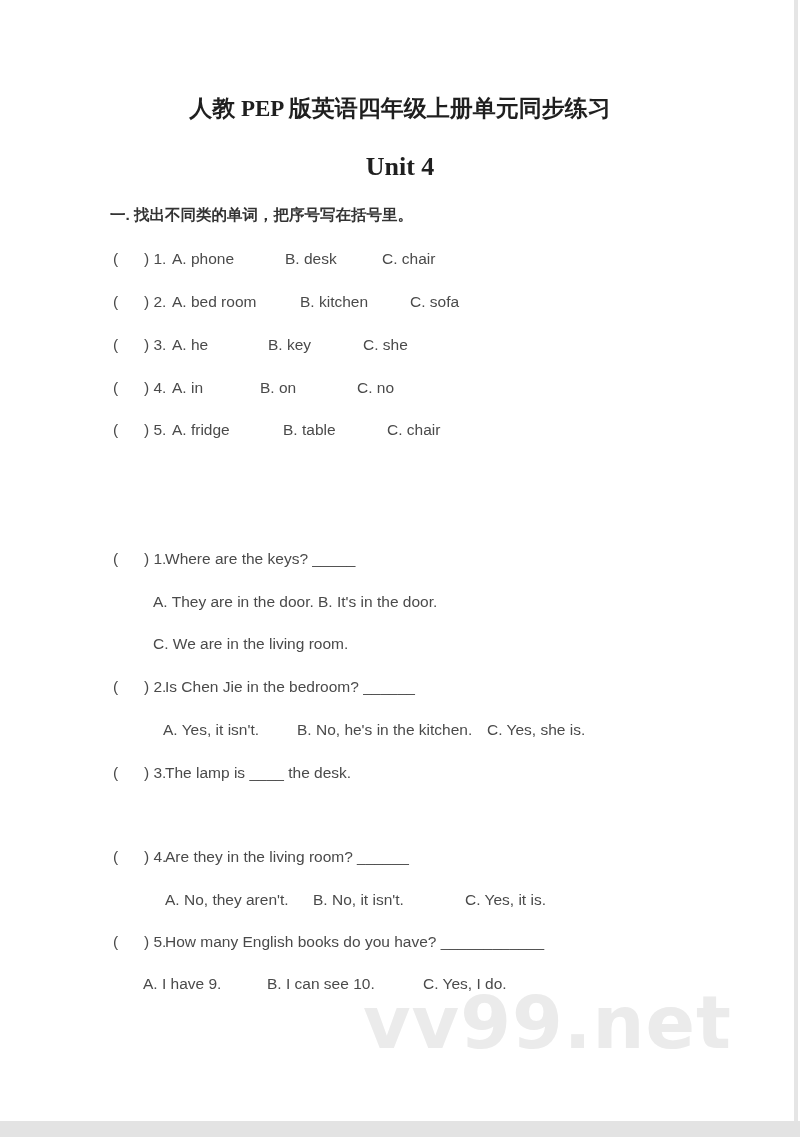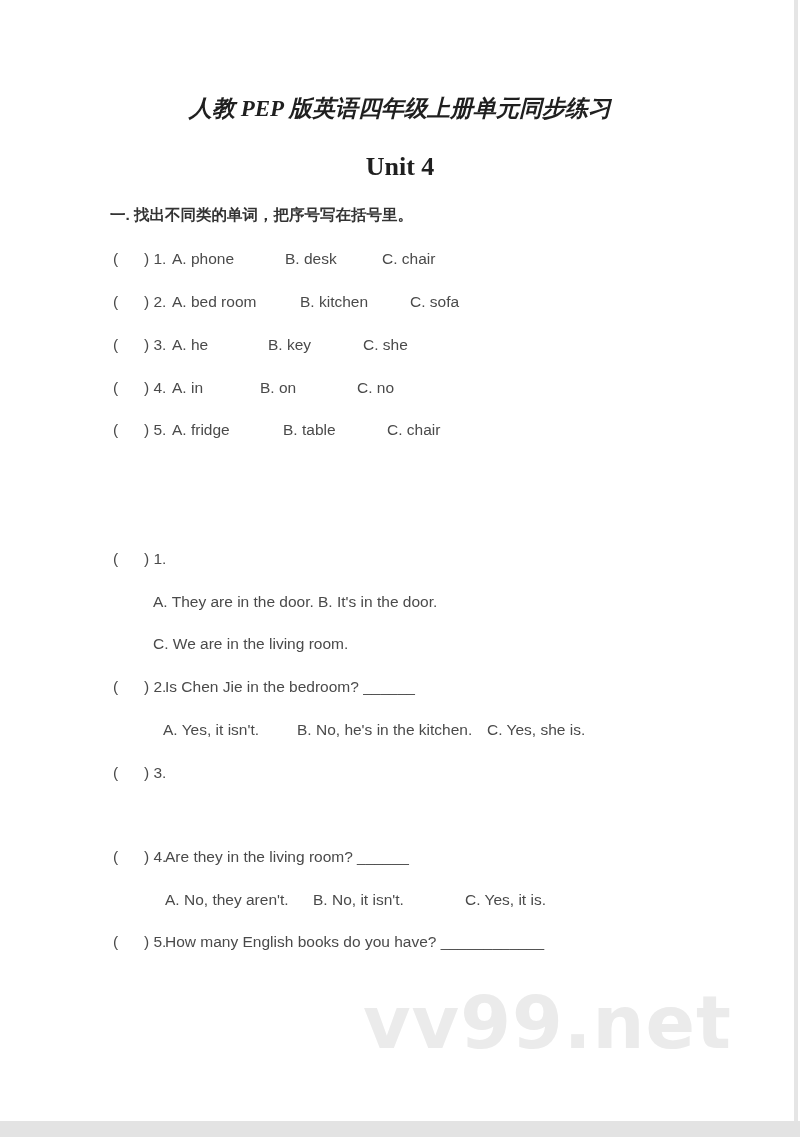--- a/index.html
+++ b/index.html
@@ -9,21 +9,21 @@
     font-family: "Liberation Sans", "DejaVu Sans", sans-serif;
     color: #4a4a4a;
     overflow: hidden;
     position: relative;
   }
   .page { position: absolute; inset: 0; background: #ffffff; }
 
   .title {
     position: absolute; top: 94px; left: 0; width: 100%;
     text-align: center; font-family: "Liberation Serif", "DejaVu Serif", serif;
-    font-weight: bold; font-size: 23px; color: #1f1f1f; height: 30px; line-height: 30px; font-style: italic;
+    font-weight: bold; font-size: 23px; color: #1f1f1f; height: 30px; line-height: 30px;
   }
   .unit {
     position: absolute; top: 154px; left: 0; width: 100%;
     text-align: center; font-family: "Liberation Serif", "DejaVu Serif", serif;
     font-weight: bold; font-size: 26px; color: #1f1f1f; height: 26px; line-height: 26px;
   }
 
   .line { position: absolute; left: 0; width: 100%; height: 22px; line-height: 22px; font-size: 15.5px; }
   .heading { font-weight: bold; color: #333333; }
   .heading .htext { position: absolute; left: 110px; white-space: pre; }
@@ -90,20 +90,21 @@
   <div class="line" style="top:419px">
     <span class="pre">(      ) 5.</span>
     <span class="opt" style="left:172px">A. fridge</span>
     <span class="opt" style="left:283px">B. table</span>
     <span class="opt" style="left:387px">C. chair</span>
   </div>
 
 
   <div class="line" style="top:548px">
     <span class="pre">(      ) 1.</span>
+    <span class="qtext">Where are the keys? _____</span>
   </div>
   <div class="line" style="top:591px">
     <span class="opt" style="left:153px">A. They are in the door.</span>
     <span class="opt" style="left:318px">B. It's in the door.</span>
   </div>
   <div class="line" style="top:633px">
     <span class="opt" style="left:153px">C. We are in the living room.</span>
   </div>
 
   <div class="line" style="top:676px">
@@ -111,35 +112,41 @@
     <span class="qtext">Is Chen Jie in the bedroom? ______</span>
   </div>
   <div class="line" style="top:719px">
     <span class="opt" style="left:163px">A. Yes, it isn't.</span>
     <span class="opt" style="left:297px">B. No, he's in the kitchen.</span>
     <span class="opt" style="left:487px">C. Yes, she is.</span>
   </div>
 
   <div class="line" style="top:762px">
     <span class="pre">(      ) 3.</span>
+    <span class="qtext">The lamp is ____ the desk.</span>
   </div>
 
   <div class="line" style="top:846px">
     <span class="pre">(      ) 4.</span>
     <span class="qtext">Are they in the living room? ______</span>
   </div>
   <div class="line" style="top:889px">
     <span class="opt" style="left:165px">A. No, they aren't.</span>
     <span class="opt" style="left:313px">B. No, it isn't.</span>
     <span class="opt" style="left:465px">C. Yes, it is.</span>
   </div>
 
   <div class="line" style="top:931px">
     <span class="pre">(      ) 5.</span>
     <span class="qtext">How many English books do you have? ____________</span>
   </div>
+  <div class="line" style="top:973px">
+    <span class="opt" style="left:143px">A. I have 9.</span>
+    <span class="opt" style="left:267px">B. I can see 10.</span>
+    <span class="opt" style="left:423px">C. Yes, I do.</span>
+  </div>
 
   <div class="watermark">vv99.net</div>
 
   <div class="edge-right"></div>
   <div class="edge-bottom"></div>
 
 </div>
 
 </body></html>

